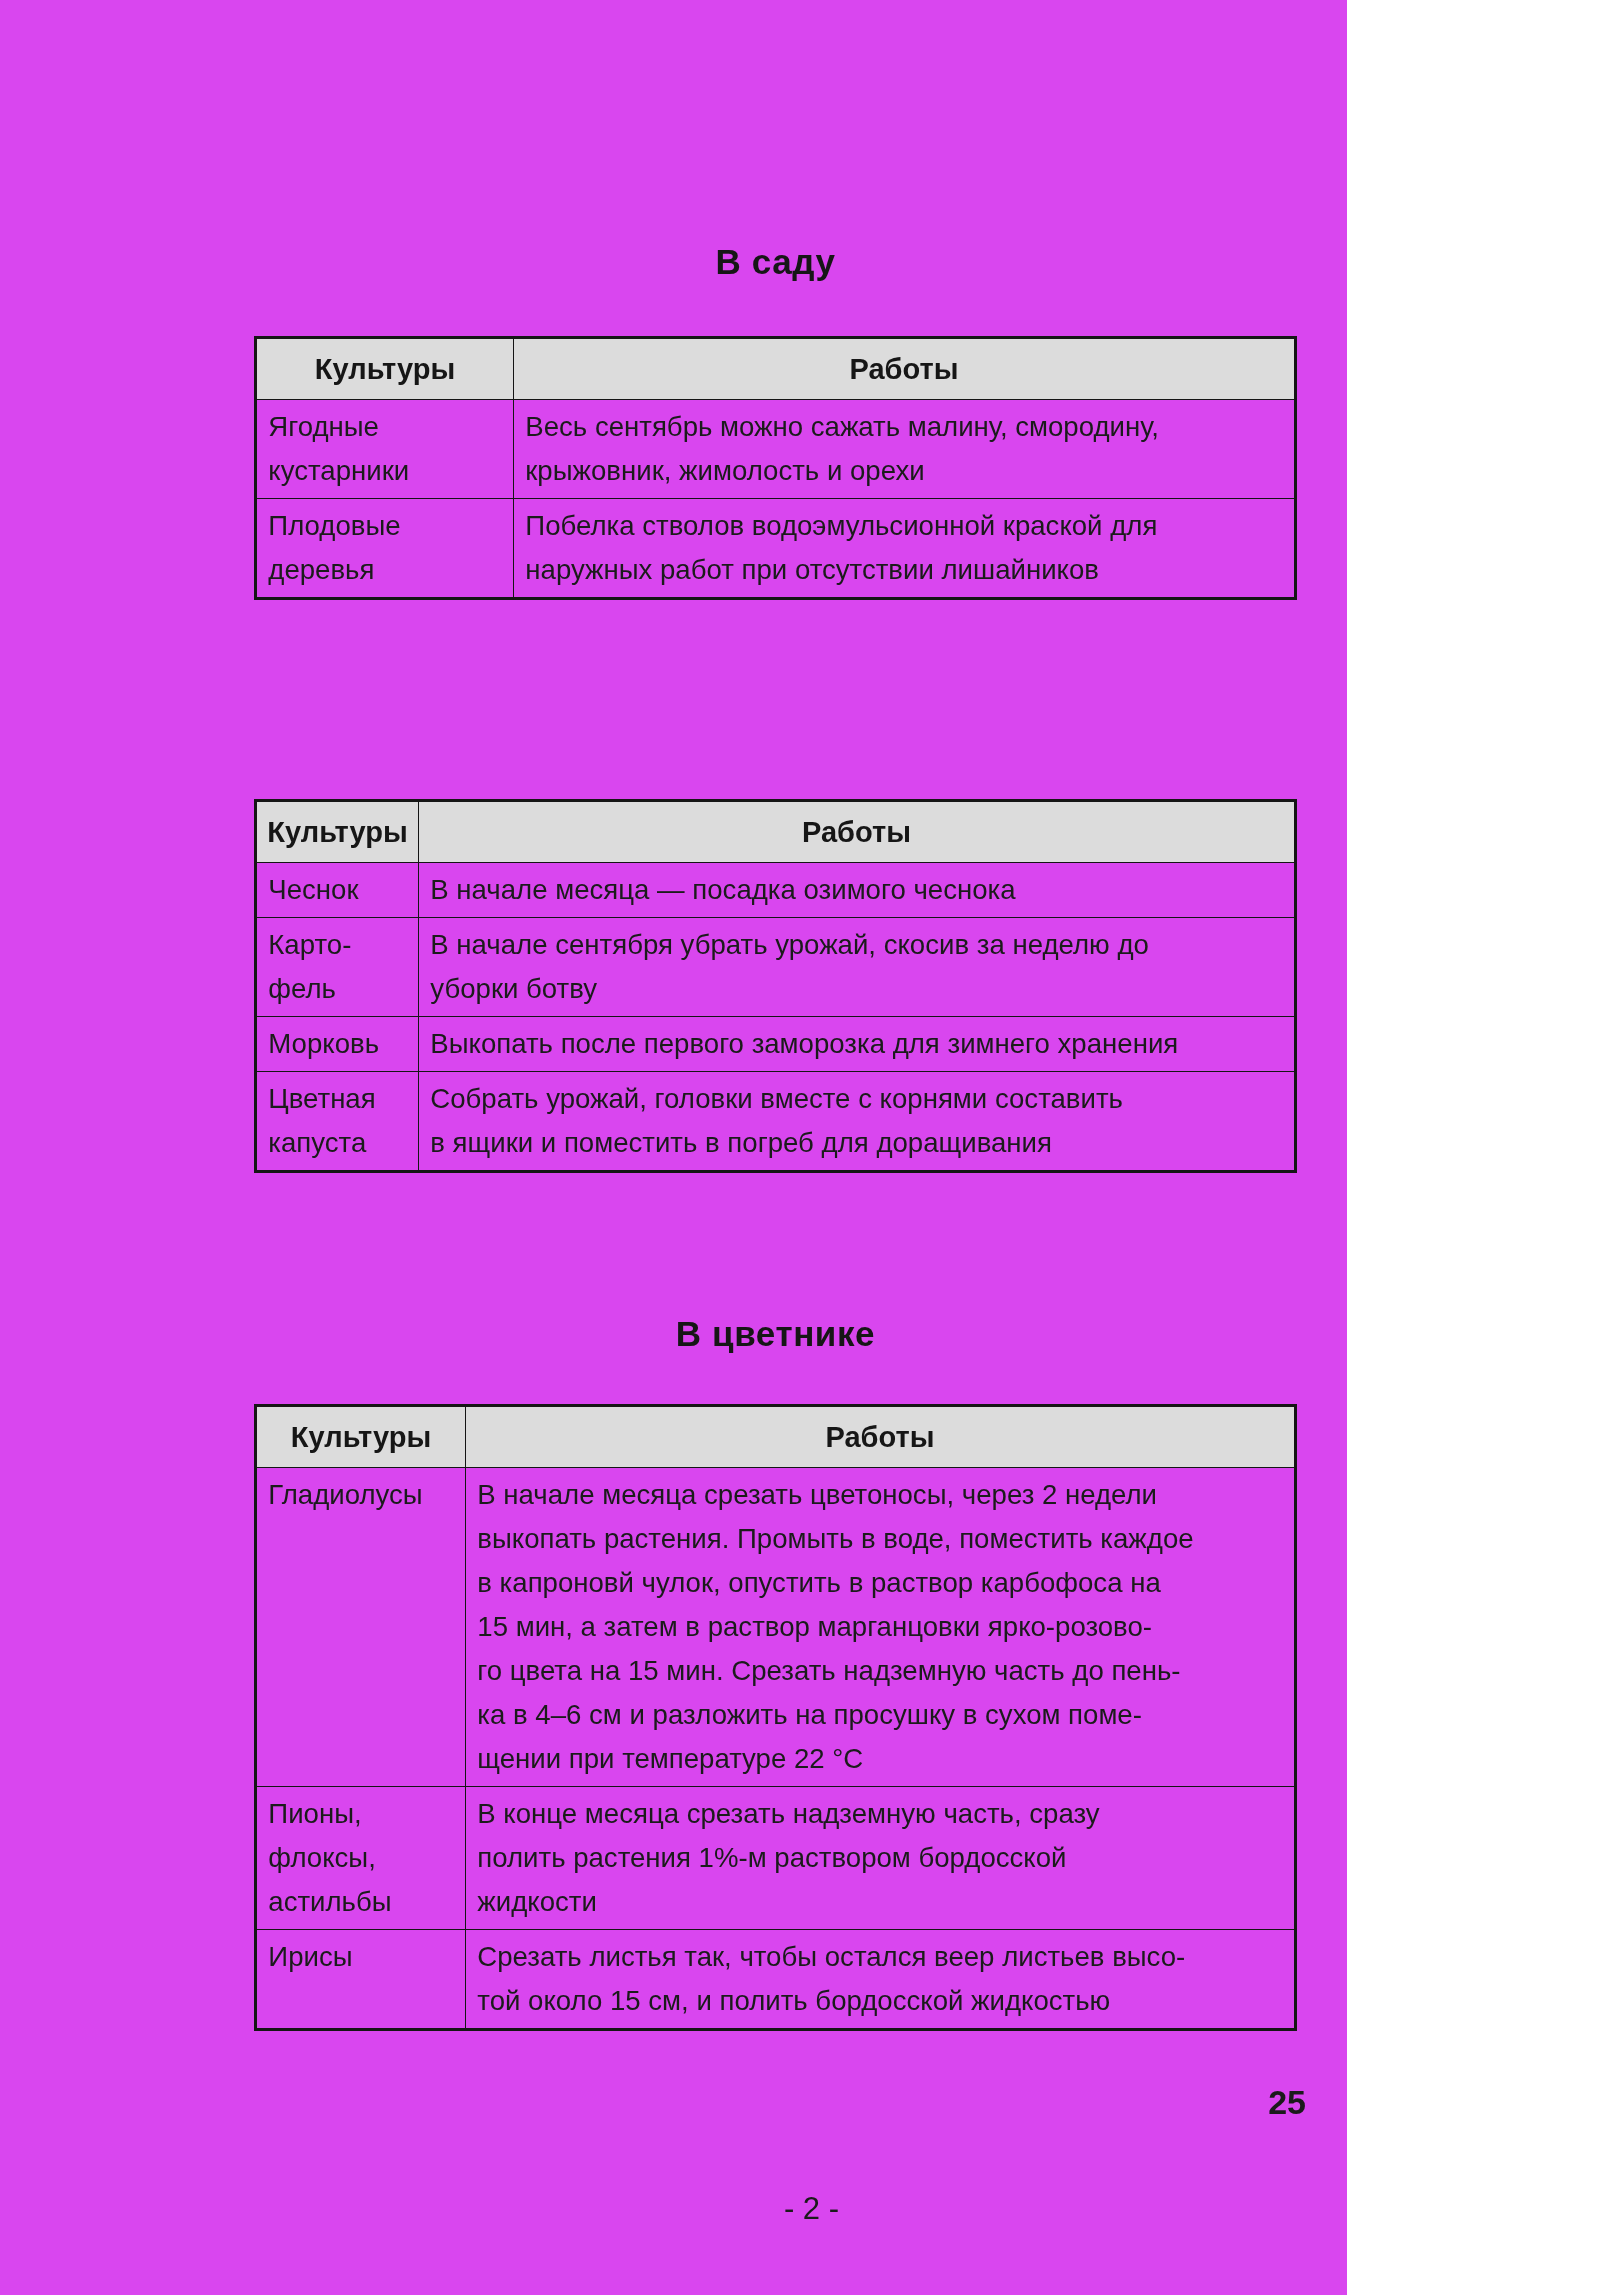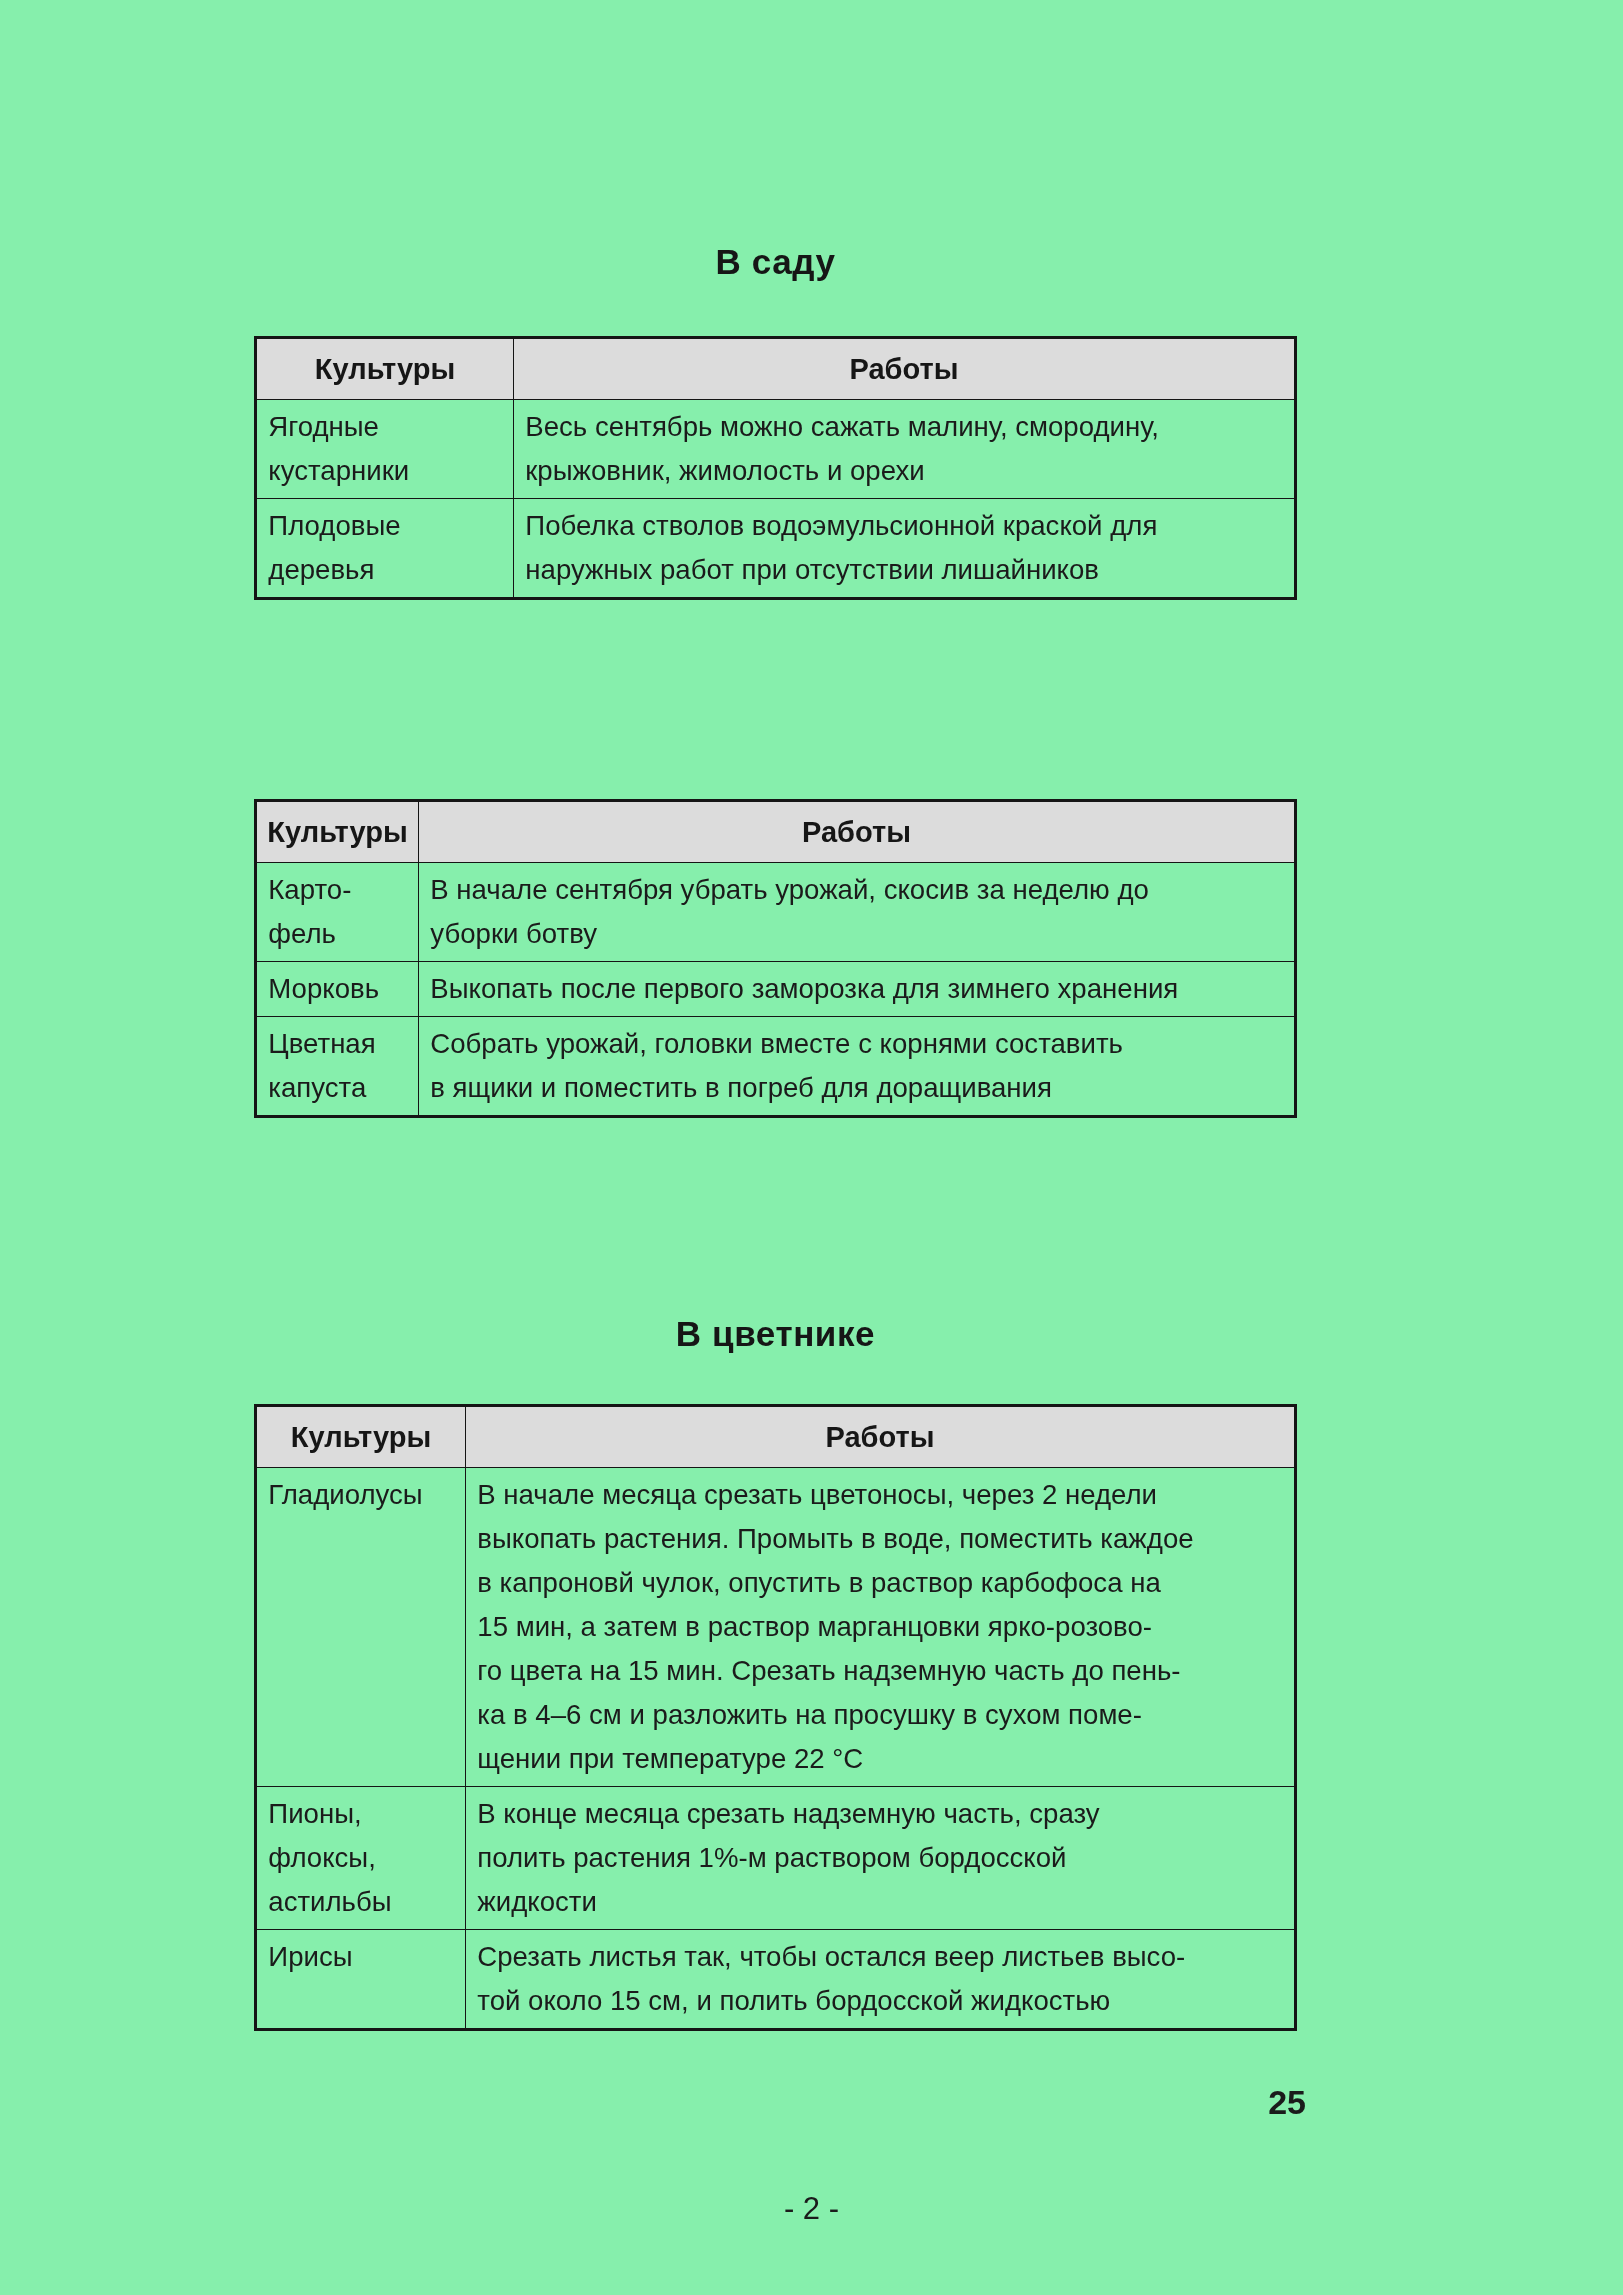--- a/index.html
+++ b/index.html
@@ -2,23 +2,23 @@
 <html style="font-size:10px"><head>
 <meta charset="utf-8">
 <style>
   html, body {
     margin: 0;
     padding: 0;
     background: #ffffff;
   }
   .page {
     position: relative;
-    width: 1623px;
+    width: 1347px;
     height: 2295px;
-    background: #86efac;
+    background: #d946ef;
     font-family: "Liberation Sans", sans-serif;
     color: #1b1b1b;
     overflow: hidden;
   }
   .section-title {
     position: absolute;
     left: 254px;
     width: 1043px;
     text-align: center;
     font-size: 35px;
@@ -125,20 +125,24 @@
     <colgroup>
         <col style="width:163px">
         <col>
       </colgroup>
     <tbody>
         <tr>
       <th>Культуры</th>
       <th>Работы</th>
     </tr>
     <tr>
+      <td>Чеснок</td>
+      <td>В начале месяца — посадка озимого чеснока</td>
+    </tr>
+    <tr>
       <td>Карто-
 фель</td>
       <td>В начале сентября убрать урожай, скосив за неделю до
 уборки ботву</td>
     </tr>
     <tr>
       <td>Морковь</td>
       <td>Выкопать после первого заморозка для зимнего хранения</td>
     </tr>
     <tr>

